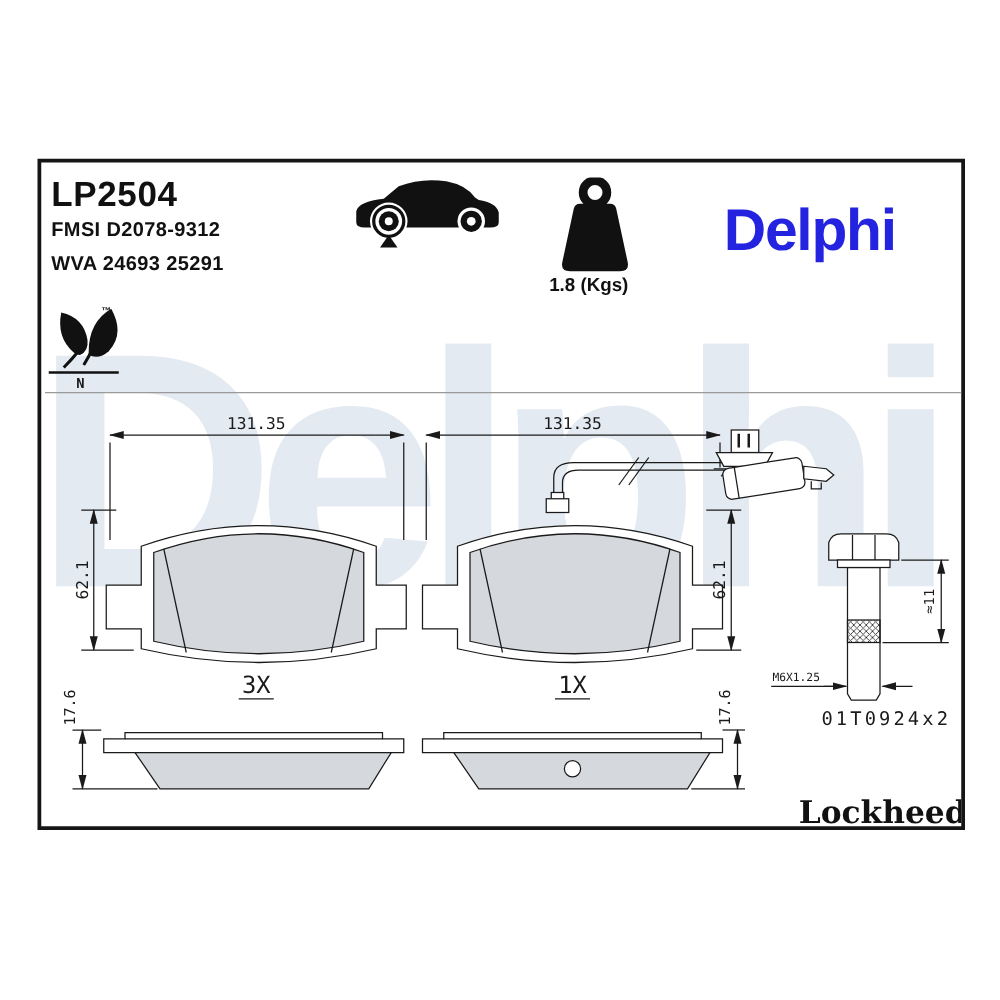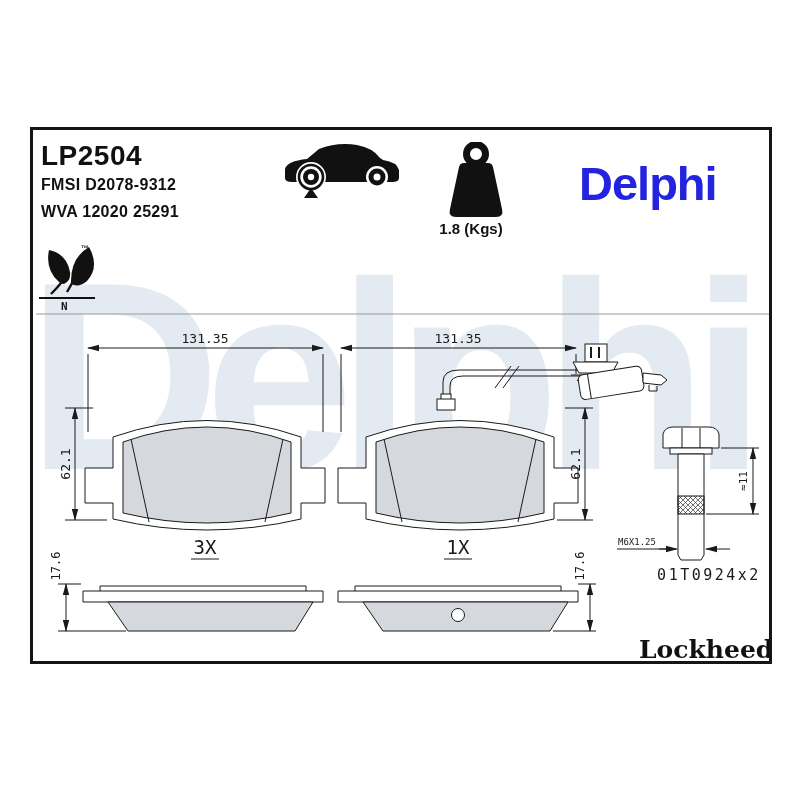--- a/index.html
+++ b/index.html
@@ -27,21 +27,21 @@
 </head>
 <body>
 
 <div class="page">
   <div class="box">
 
     <div class="abs watermark" style="color:#e3eaf1;">Delphi</div>
 
     <div class="abs pn layer">LP2504</div>
     <div class="abs ref fmsi layer">FMSI D2078-9312</div>
-    <div class="abs ref wva layer">WVA 12020 25291</div>
+    <div class="abs ref wva layer">WVA 24693 25291</div>
     <div class="abs weightcap layer">1.8 (Kgs)</div>
     <div class="abs brand layer" style="color:#2424e0;">Delphi</div>
     <div class="tm">™</div>
 
     <svg class="abs layer" style="left:248px;top:8px;" width="122" height="62" viewBox="0 0 122 62">
       <path d="M4,40 L4,31 Q6,23 26,21 L38,11 Q56,4 76,7 Q92,10 99,20 L102,22 Q116,24 118,32 L118,40 Q118,44 111,44 L11,44 Q4,44 4,40 Z" fill="#111"></path>
       <circle cx="30" cy="39" r="15" fill="#fff"></circle>
       <circle cx="96" cy="39" r="11" fill="#fff"></circle>
       <circle cx="96" cy="39" r="8.5" fill="#111"></circle>
       <circle cx="96" cy="39" r="3.5" fill="#fff"></circle>

